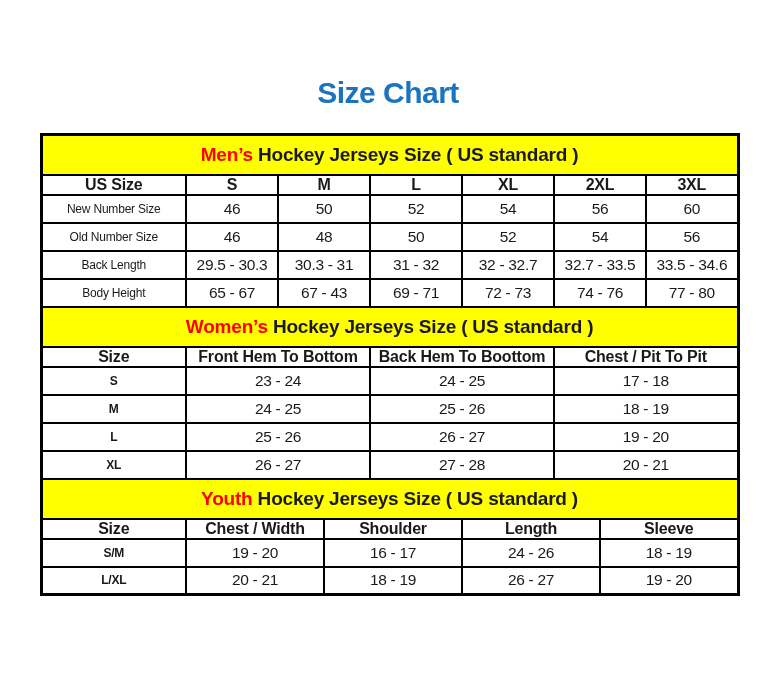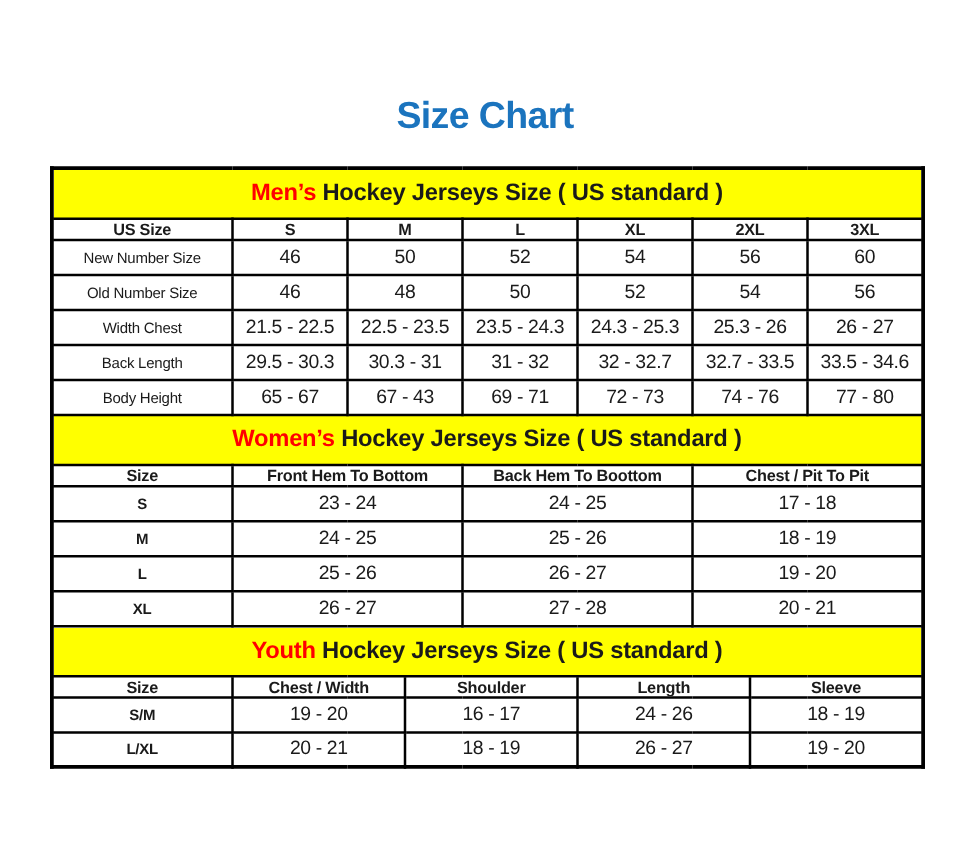--- a/index.html
+++ b/index.html
@@ -47,21 +47,21 @@
   td.banner {
     background: var(--banner-yellow);
     height: 40px;
     font-size: 19px;
     font-weight: 700;
     letter-spacing: -0.2px;
   }
   td.banner .hl { color: var(--highlight-red); }
   td.head {
     height: 16px;
-    font-size: 13px;
+    font-size: 16px;
     font-weight: 700;
     letter-spacing: -0.2px;
   }
   td.rowlabel {
     height: 17px;
     font-size: 12px;
     font-weight: 400;
     letter-spacing: -0.2px;
   }
   td.rowlabel.bold { font-weight: 700; }
@@ -124,29 +124,20 @@
         <tr>
           <td class="rowlabel">Old Number Size</td>
           <td class="val" colspan="2">46</td>
           <td class="val" colspan="2">48</td>
           <td class="val" colspan="2">50</td>
           <td class="val" colspan="2">52</td>
           <td class="val" colspan="2">54</td>
           <td class="val" colspan="2">56</td>
         </tr>
         <tr>
-          <td class="rowlabel">Width Chest</td>
-          <td class="val" colspan="2">21.5 - 22.5</td>
-          <td class="val" colspan="2">22.5 - 23.5</td>
-          <td class="val" colspan="2">23.5 - 24.3</td>
-          <td class="val" colspan="2">24.3 - 25.3</td>
-          <td class="val" colspan="2">25.3 - 26</td>
-          <td class="val" colspan="2">26 - 27</td>
-        </tr>
-        <tr>
           <td class="rowlabel">Back Length</td>
           <td class="val" colspan="2">29.5 - 30.3</td>
           <td class="val" colspan="2">30.3 - 31</td>
           <td class="val" colspan="2">31 - 32</td>
           <td class="val" colspan="2">32 - 32.7</td>
           <td class="val" colspan="2">32.7 - 33.5</td>
           <td class="val" colspan="2">33.5 - 34.6</td>
         </tr>
         <tr>
           <td class="rowlabel">Body Height</td>

